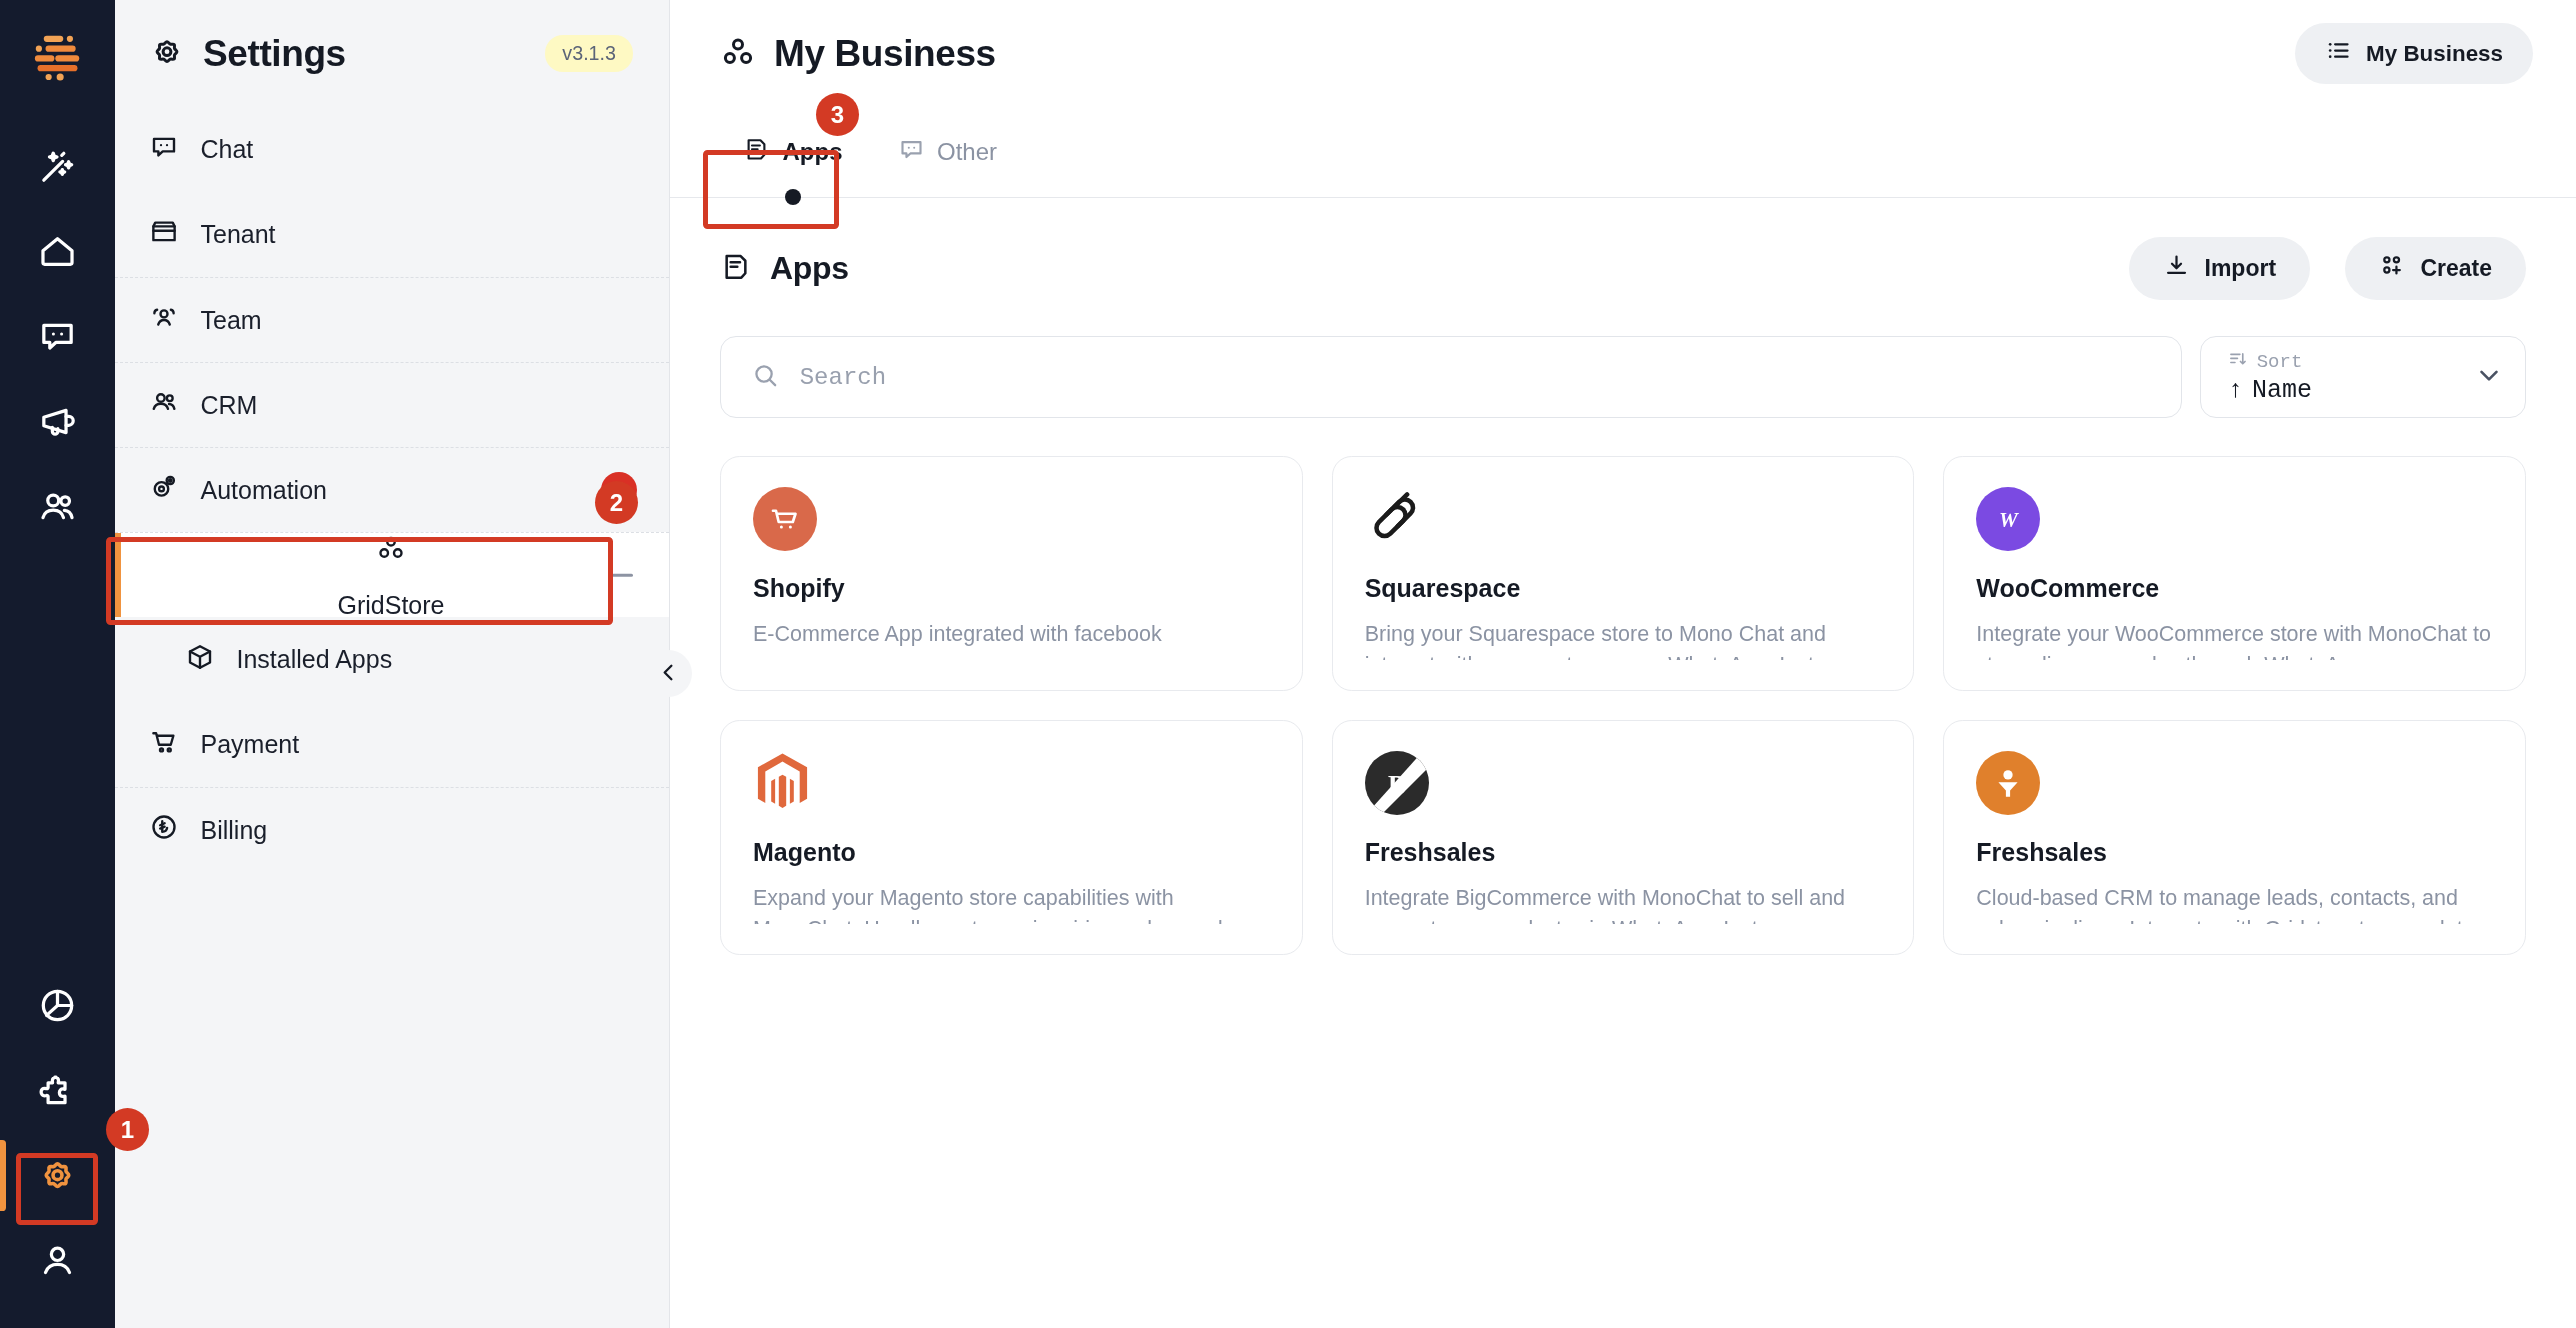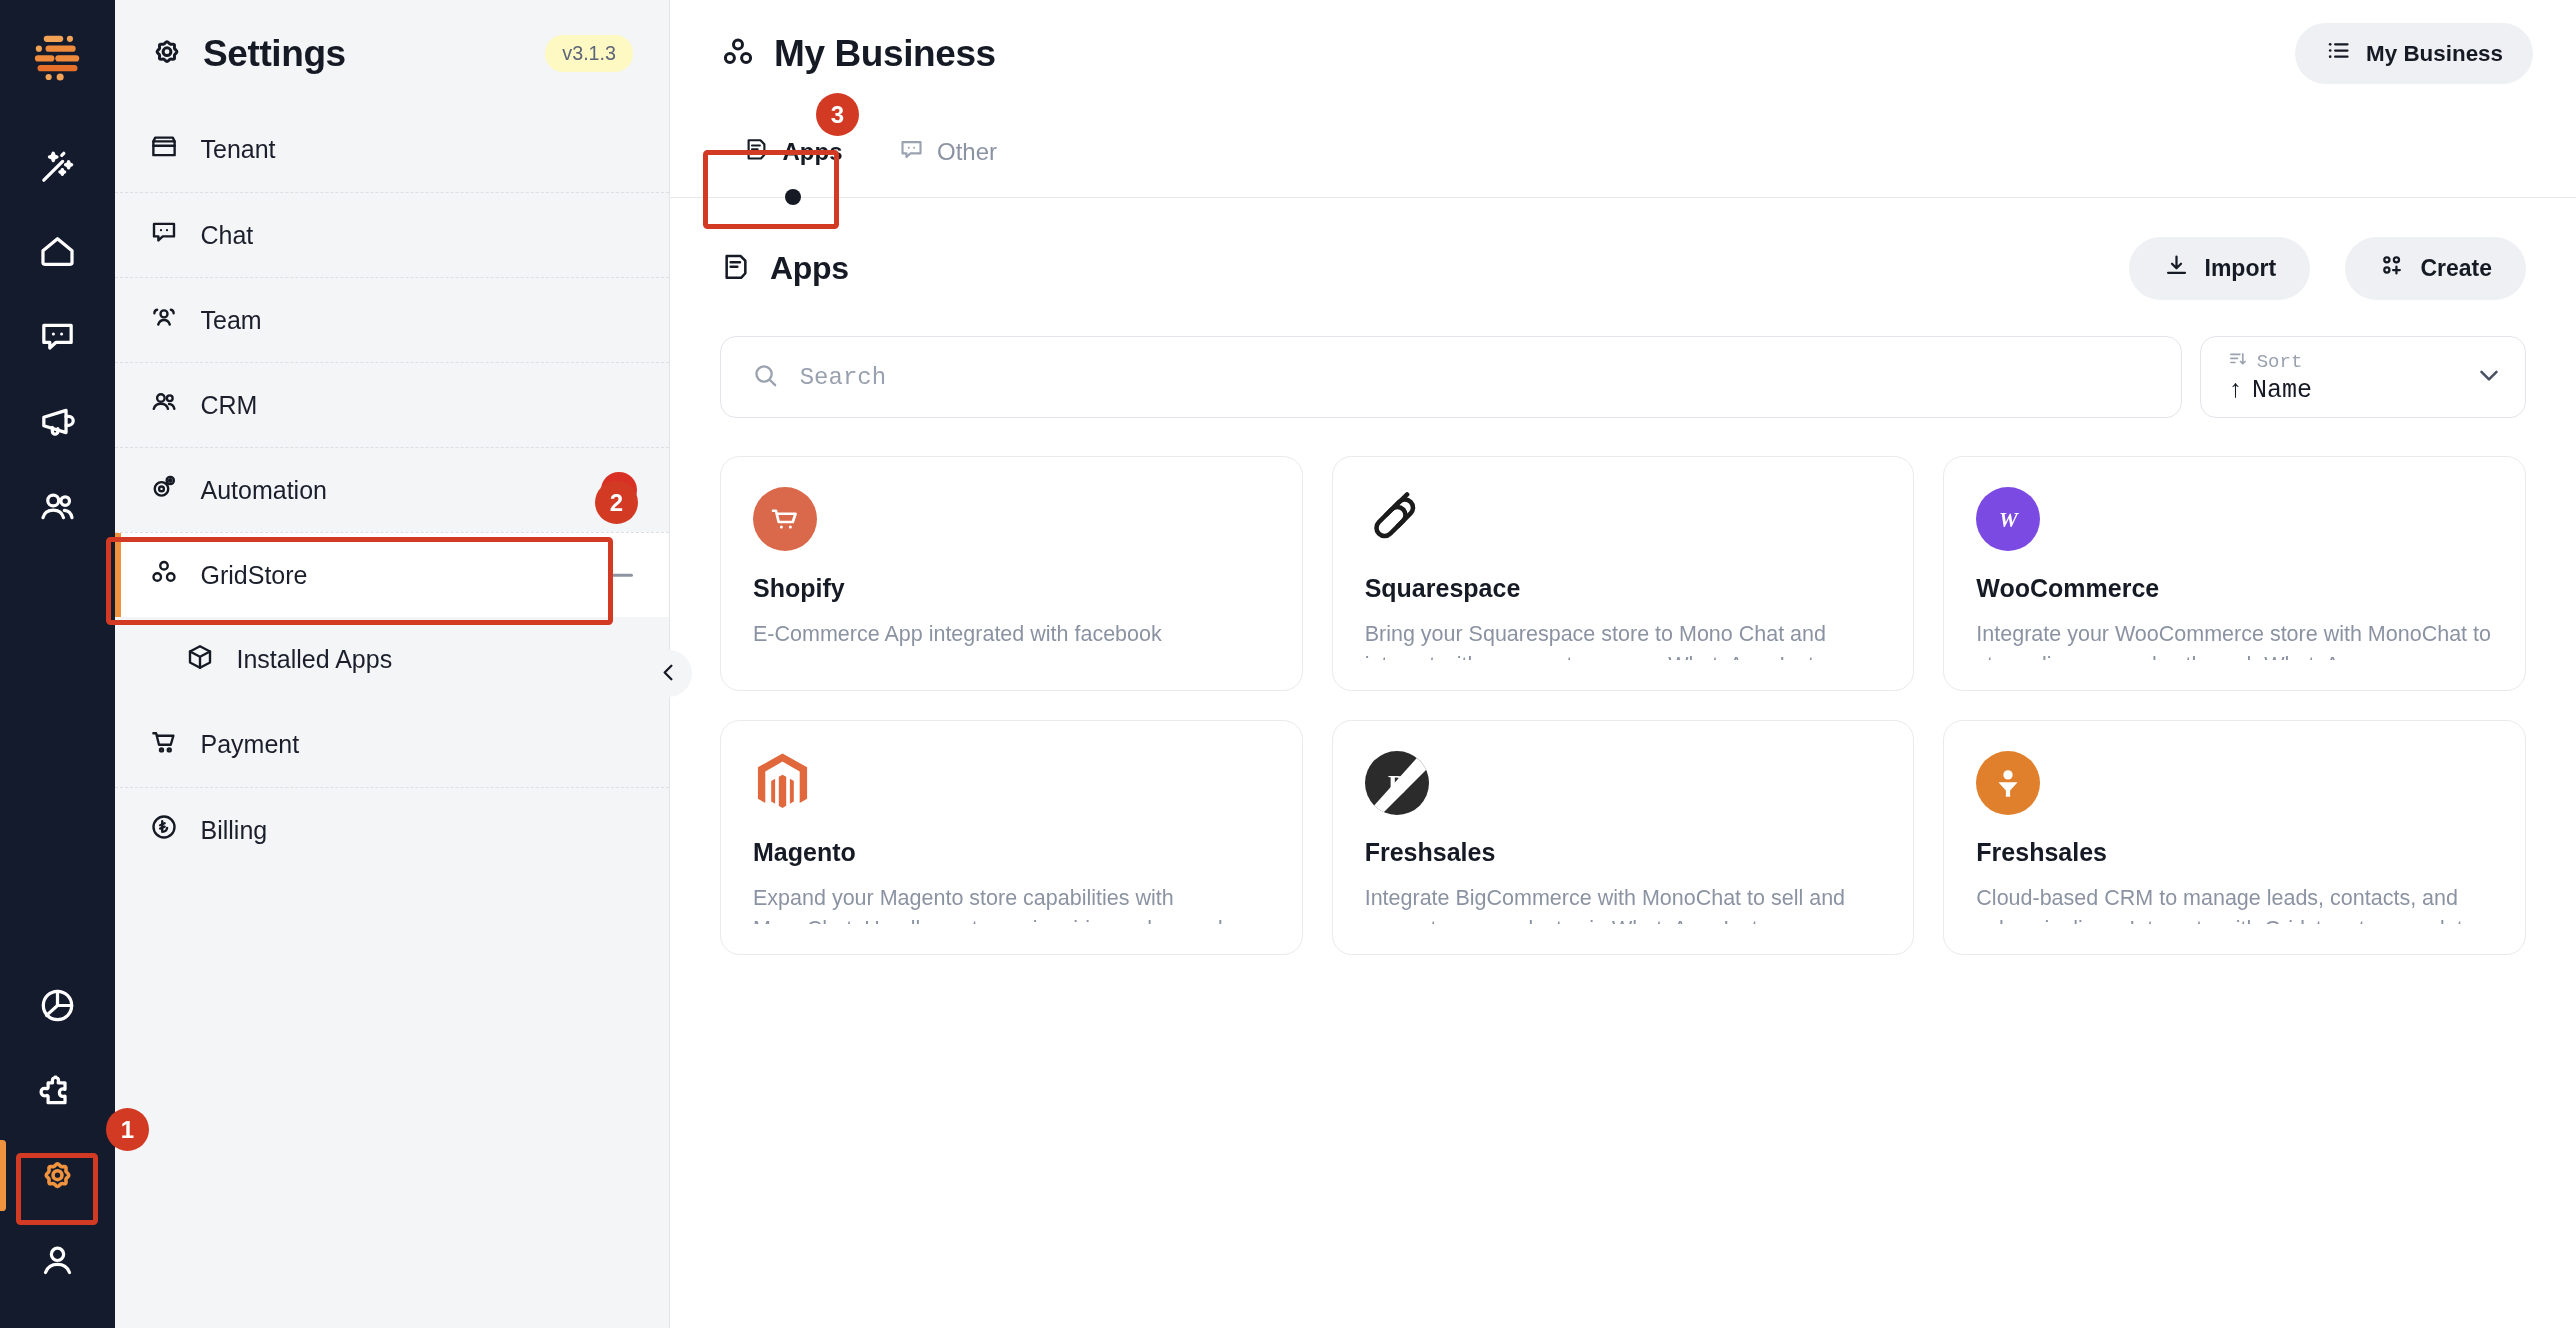--- a/index.html
+++ b/index.html
@@ -63,20 +63,21 @@
     position: relative;
     color: #151a24;
     font-size: 25px;
   }
   .menu-item:first-child { border-top: none; }
   .menu-item .mi-label { font-size: 25px; color: #1a1f2b; }
   .menu-item.no-border { border-top: none; }
   .menu-item.sub { padding-left: 70px; }
   .menu-item.selected {
     background: #ffffff;
+    flex-direction: column;
   }
   .menu-item.selected::before {
     content: ""; position: absolute; left: 0; top: 0; bottom: 0;
     width: 6.3px; background: #f0933f;
   }
   .badge-count {
     position: absolute; right: 32px; top: 50%; transform: translateY(-50%);
     background: #d93025; color: #fff;
     width: 36px; height: 36px; border-radius: 50%;
     display: flex; align-items: center; justify-content: center;
@@ -307,40 +308,40 @@
           <path d="M12 3.2c.9 0 1.4 1.3 2.2 1.6.8.3 2-.4 2.6.2s-.1 1.8.2 2.6c.3.8 1.6 1.3 1.6 2.2s-1.3 1.4-1.6 2.2c-.3.8.4 2-.2 2.6s-1.8-.1-2.6.2c-.8.3-1.3 1.6-2.2 1.6s-1.4-1.3-2.2-1.6c-.8-.3-2 .4-2.6-.2s.1-1.8-.2-2.6C6.7 11.2 5.4 10.7 5.4 9.8s1.3-1.4 1.6-2.2c.3-.8-.4-2 .2-2.6s1.8.1 2.6-.2C10.6 4.5 11.1 3.2 12 3.2z" transform="translate(0 2)"></path>
           <circle cx="12" cy="11.8" r="2.6"></circle>
         </svg>
       </span>
       <span class="settings-title">Settings</span>
       <span class="version-badge">v3.1.3</span>
     </div>
 
     <div class="menu">
 
+      <div class="menu-item">
+        <span>
+          <svg width="30" height="30" viewBox="0 0 24 24" fill="none" stroke="#151a24" stroke-width="1.9" stroke-linecap="round" stroke-linejoin="round">
+            <path d="M4 5.5h16v10H11l-3.5 3.2V15.5H4z"></path>
+            <circle cx="9.6" cy="10.5" r="0.9" fill="#151a24" stroke="none"></circle>
+            <circle cx="14.4" cy="10.5" r="0.9" fill="#151a24" stroke="none"></circle>
+          </svg>
+        </span>
+        <span class="mi-label">Chat</span>
+      </div>
+
       <div class="menu-item no-border">
         <span>
           <svg width="30" height="30" viewBox="0 0 24 24" fill="none" stroke="#151a24" stroke-width="1.9" stroke-linecap="round" stroke-linejoin="round">
             <path d="M3.5 7.5h17v11h-17z"></path>
               <path d="M3.5 7.5 5 4.5h14l1.5 3"></path>
               <path d="M3.5 11h17"></path>
           </svg>
         </span>
         <span class="mi-label">Tenant</span>
-      </div>
-
-      <div class="menu-item">
-        <span>
-          <svg width="30" height="30" viewBox="0 0 24 24" fill="none" stroke="#151a24" stroke-width="1.9" stroke-linecap="round" stroke-linejoin="round">
-            <path d="M4 5.5h16v10H11l-3.5 3.2V15.5H4z"></path>
-            <circle cx="9.6" cy="10.5" r="0.9" fill="#151a24" stroke="none"></circle>
-            <circle cx="14.4" cy="10.5" r="0.9" fill="#151a24" stroke="none"></circle>
-          </svg>
-        </span>
-        <span class="mi-label">Chat</span>
       </div>
 
       <div class="menu-item">
         <span>
           <svg width="30" height="30" viewBox="0 0 24 24" fill="none" stroke="#151a24" stroke-width="1.9" stroke-linecap="round" stroke-linejoin="round">
             <circle cx="12" cy="9.5" r="2.8"></circle>
             <path d="M7.4 18c.8-2.4 2.6-3.6 4.6-3.6s3.8 1.2 4.6 3.6"></path>
             <path d="M6.5 6.2c-1.4.3-2.2 1.5-2.2 2.8M17.5 6.2c1.4.3 2.2 1.5 2.2 2.8"></path>
           </svg>
         </span>

